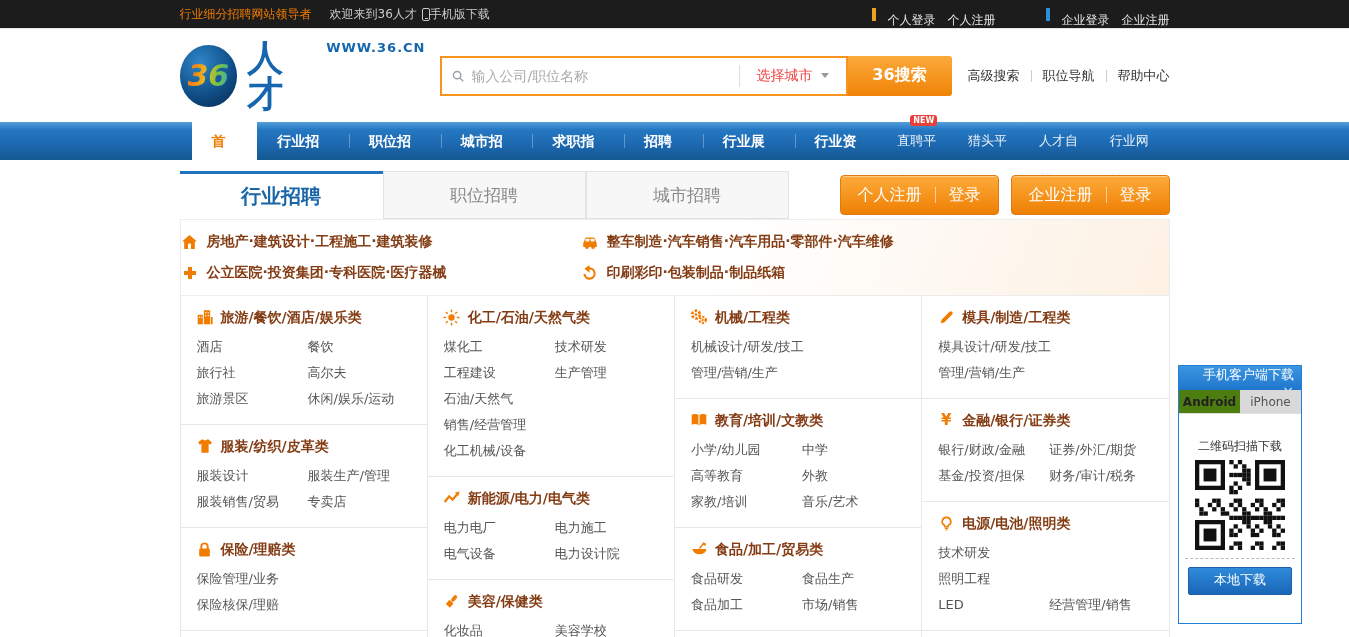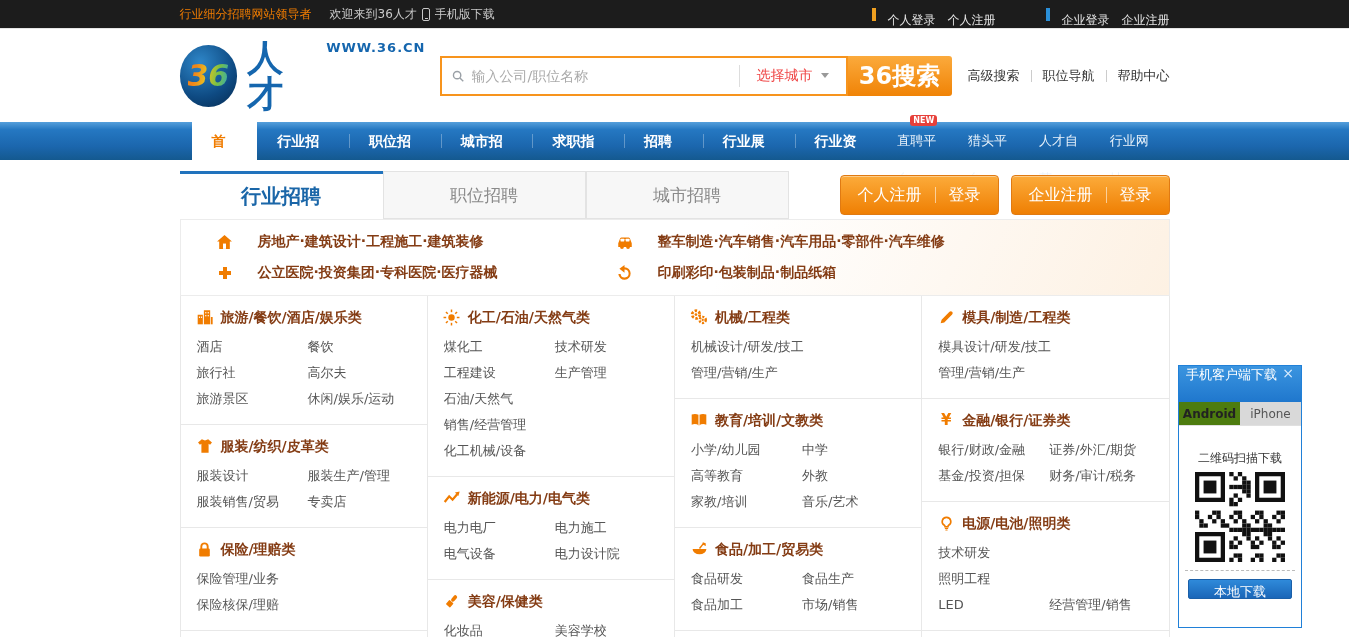--- a/index.html
+++ b/index.html
@@ -4,21 +4,21 @@
 <style>
   * { margin:0; padding:0; box-sizing:border-box; }
   body { background:#fff; font-family:"DejaVu Sans","Liberation Sans",sans-serif; }
   .page { width:1349px; height:637px; position:relative; overflow:hidden; background:#fff; }
 
   
   .topbar { height:29px; background:#1c1c1c; border-bottom:1px solid #e5e5e5; }
   .tb-inner { width:990px; margin:0 auto; height:29px; display:flex; align-items:center; font-size:12px; color:#c9c9c9; }
   .tb-slogan { color:#f07c00; margin-right:18px; cursor:pointer; }
   .tb-welcome { margin-right:5px; }
-  .tb-mobile { display:flex; align-items:center; gap:5px; cursor:pointer;text-align:center; }
+  .tb-mobile { display:flex; align-items:center; cursor:pointer;text-align:center; }
   .phone-glyph { display:inline-block; width:8px; height:13px; border:1px solid #c9c9c9; border-radius:2px; position:relative; }
   .phone-glyph::after { content:""; position:absolute; left:2px; bottom:1px; width:3px; height:1px; background:#c9c9c9; }
   .tb-right { margin-left:auto; display:flex; align-items:center; gap:12px; }
   .tick { width:4px; height:13px; display:inline-block; }
   .tick.orange { background:#f0a020; }
   .tick.blue { background:#2a8fd8; margin-left:38px; }
   .tb-right a { color:#e3e3e3; text-decoration:none; cursor:pointer;margin-top:12px; }
 
   
   .header { height:93px; background:#fff; }
@@ -31,21 +31,21 @@
   .logo-url { font-size:13px; font-weight:bold; color:#1566ae; letter-spacing:1px; }
   .search-wrap { display:flex; margin-left:14px; align-items:center;border-radius:11px; }
   .search-box { width:408px; height:40px; border:2px solid #f7941d; background:#fff; display:flex; align-items:center; }
   .search-input-wrap { flex:1; position:relative; height:100%; display:flex; align-items:center; }
   .search-input-wrap svg { position:absolute; left:9px; }
   .search-box input { width:100%; border:none; outline:none; font-size:14px; color:#666; padding-left:30px; font-family:inherit; }
   .search-box input::placeholder { color:#aaa; }
   .sb-div { width:1px; height:22px; background:#ddd; }
   .city-sel { width:106px; display:flex; align-items:center; justify-content:center; gap:8px; font-size:14px; color:#ef4444; cursor:pointer; }
   .caret { width:0; height:0; border-left:4px solid transparent; border-right:4px solid transparent; border-top:5px solid #999; }
-  .search-btn { width:104px; height:40px; border:none; background:linear-gradient(#fbaa3c,#f08306); color:#fff; font-size:24px; font-weight:bold; cursor:pointer; border-radius:0 3px 3px 0; font-family:inherit; }
+  .search-btn { width:104px; height:40px; border:none; background:linear-gradient(#fbaa3c,#f08306); color:#fff; font-size:16px; font-weight:bold; cursor:pointer; border-radius:0 3px 3px 0; font-family:inherit; }
   .hd-links { margin-left:16px; display:flex; align-items:center; font-size:13px; }
   .hd-links a { color:#333; text-decoration:none; cursor:pointer; white-space:nowrap; }
   .hd-links .sep { width:1px; height:12px; background:#ccc; margin:0 11px; }
 
   
   .navbar { height:38px; background:linear-gradient(180deg,#559fdb 0%,#2578c2 20%,#1b66ad 65%,#14598f 100%); }
   .nav-inner { width:990px; margin:0 auto; height:38px; display:flex; }
   .nav-left { display:flex; margin-left:12px; }
   .nav-item { padding:0 20px; line-height:38px; color:#fff; font-size:14px; font-weight:bold; text-decoration:none; cursor:pointer; position:relative; }
   .nav-item + .nav-item::before { content:""; position:absolute; left:0; top:12px; width:1px; height:14px; background:rgba(255,255,255,.3); }
@@ -59,43 +59,43 @@
   .main { width:990px; margin:11px auto 0; position:relative; }
   .tabrow { display:flex; height:48px; }
   .ctab { width:203px; display:flex; align-items:center; justify-content:center; cursor:pointer; font-size:17px; color:#8a8a8a; background:#f7f7f7; border:1px solid #e3e3e3; }
   .ctab.active { background:#fff; border:none; border-top:3px solid #2173bd; color:#1a66a8; font-size:20px; font-weight:bold; }
   .auth-wrap { margin-left:auto; display:flex; gap:12px; align-items:center; }
   .auth-btn { height:40px; padding:0 17px; border-radius:4px; background:linear-gradient(#fcab3a,#ef7f03); border:1px solid #e07a12; color:#fff; font-size:16px; display:flex; align-items:center; gap:13px; cursor:pointer; box-shadow:inset 0 1px 0 rgba(255,255,255,.4); }
   .auth-btn .vd { width:1px; height:16px; background:rgba(255,255,255,.55); }
   .auth-btn span { cursor:pointer; }
 
   .featured { border:1px solid #ececec; background:linear-gradient(115deg,#fff 55%,#fdf1e3); padding:13px 0; display:grid; grid-template-columns:400px 1fr; row-gap:13px; }
-  .feat-item { display:flex; align-items:center; gap:24px; padding-left:15px; font-size:14px; font-weight:bold; color:#843c14; cursor:pointer;margin-left:20px; }
+  .feat-item { display:flex; align-items:center; gap:8px; font-size:14px; font-weight:bold; color:#843c14; cursor:pointer; }
 
   .grid { display:grid; grid-template-columns:repeat(4,1fr); border-left:1px solid #e8e8e8; }
   .col { border-right:1px solid #e8e8e8; }
   .block { padding:11px 8px 12px 10px; border-bottom:1px solid #e8e8e8; }
   .block-head { display:flex; align-items:center; gap:7px; font-size:14px; font-weight:bold; color:#843c14; padding-left:5px; margin-bottom:7px; cursor:pointer; line-height:20px; }
   .row { display:flex; line-height:26px; font-size:13px; color:#555; padding-left:6px; }
   .row span { cursor:pointer; }
   .row span.c1 { width:111px; flex-shrink:0; }
   .ico { width:18px; height:18px; display:inline-flex; align-items:center; justify-content:center; flex-shrink:0; }
   .ico.glyph { color:#f07c00; font-size:15px; font-weight:bold; }
 
   
   .mpanel { position:absolute; left:1178px; top:365px; width:124px; background:#fff; border:1px solid #2080d8; }
-  .mp-head { background:linear-gradient(#3b95e0,#1f77cd); height:36px; color:#fff; font-size:13px; display:flex; align-items:flex-start; padding:0 7px; }
+  .mp-head { background:linear-gradient(#3b95e0,#1f77cd); height:24px; color:#fff; font-size:13px; display:flex; align-items:flex-end; padding:0 7px;flex-direction:column; }
   .mp-close { margin-left:auto; cursor:pointer; font-size:14px; line-height:14px; color:#d8ecff; }
   .mp-tabs { display:flex; height:24px; font-size:12px; border-bottom:1px solid #e0e0e0; }
   .mtab { flex:1; text-align:center; line-height:24px; cursor:pointer; background:#d9d9d9; color:#555; }
   .mtab.active { background:#4d7c0f; color:#222; font-weight:bold; }
   .mp-scan { font-size:12px; color:#333; text-align:center; margin:24px 0 5px; }
   .mp-qr { display:block; margin:0 auto; }
   .mp-dash { border-top:1px dashed #bbb; margin:8px 6px 0; }
-  .mp-btn { margin:8px auto 28px; width:104px; height:20px; background:linear-gradient(#2f8ada,#1a66b8); color:#fff; font-size:13px; text-align:center; line-height:24px; border-radius:2px; border:1px solid #1a5fa8; cursor:pointer; }
+  .mp-btn { margin:8px auto 28px; width:104px; height:28px; background:linear-gradient(#2f8ada,#1a66b8); color:#fff; font-size:13px; text-align:center; line-height:24px; border-radius:2px; border:1px solid #1a5fa8; cursor:pointer; }
 </style>
 </head>
 <body>
 
 <div class="page">
 
   <div class="topbar">
     <div class="tb-inner">
       <span class="tb-slogan">行业细分招聘网站领导者</span>
       <span class="tb-welcome">欢迎来到36人才</span>

